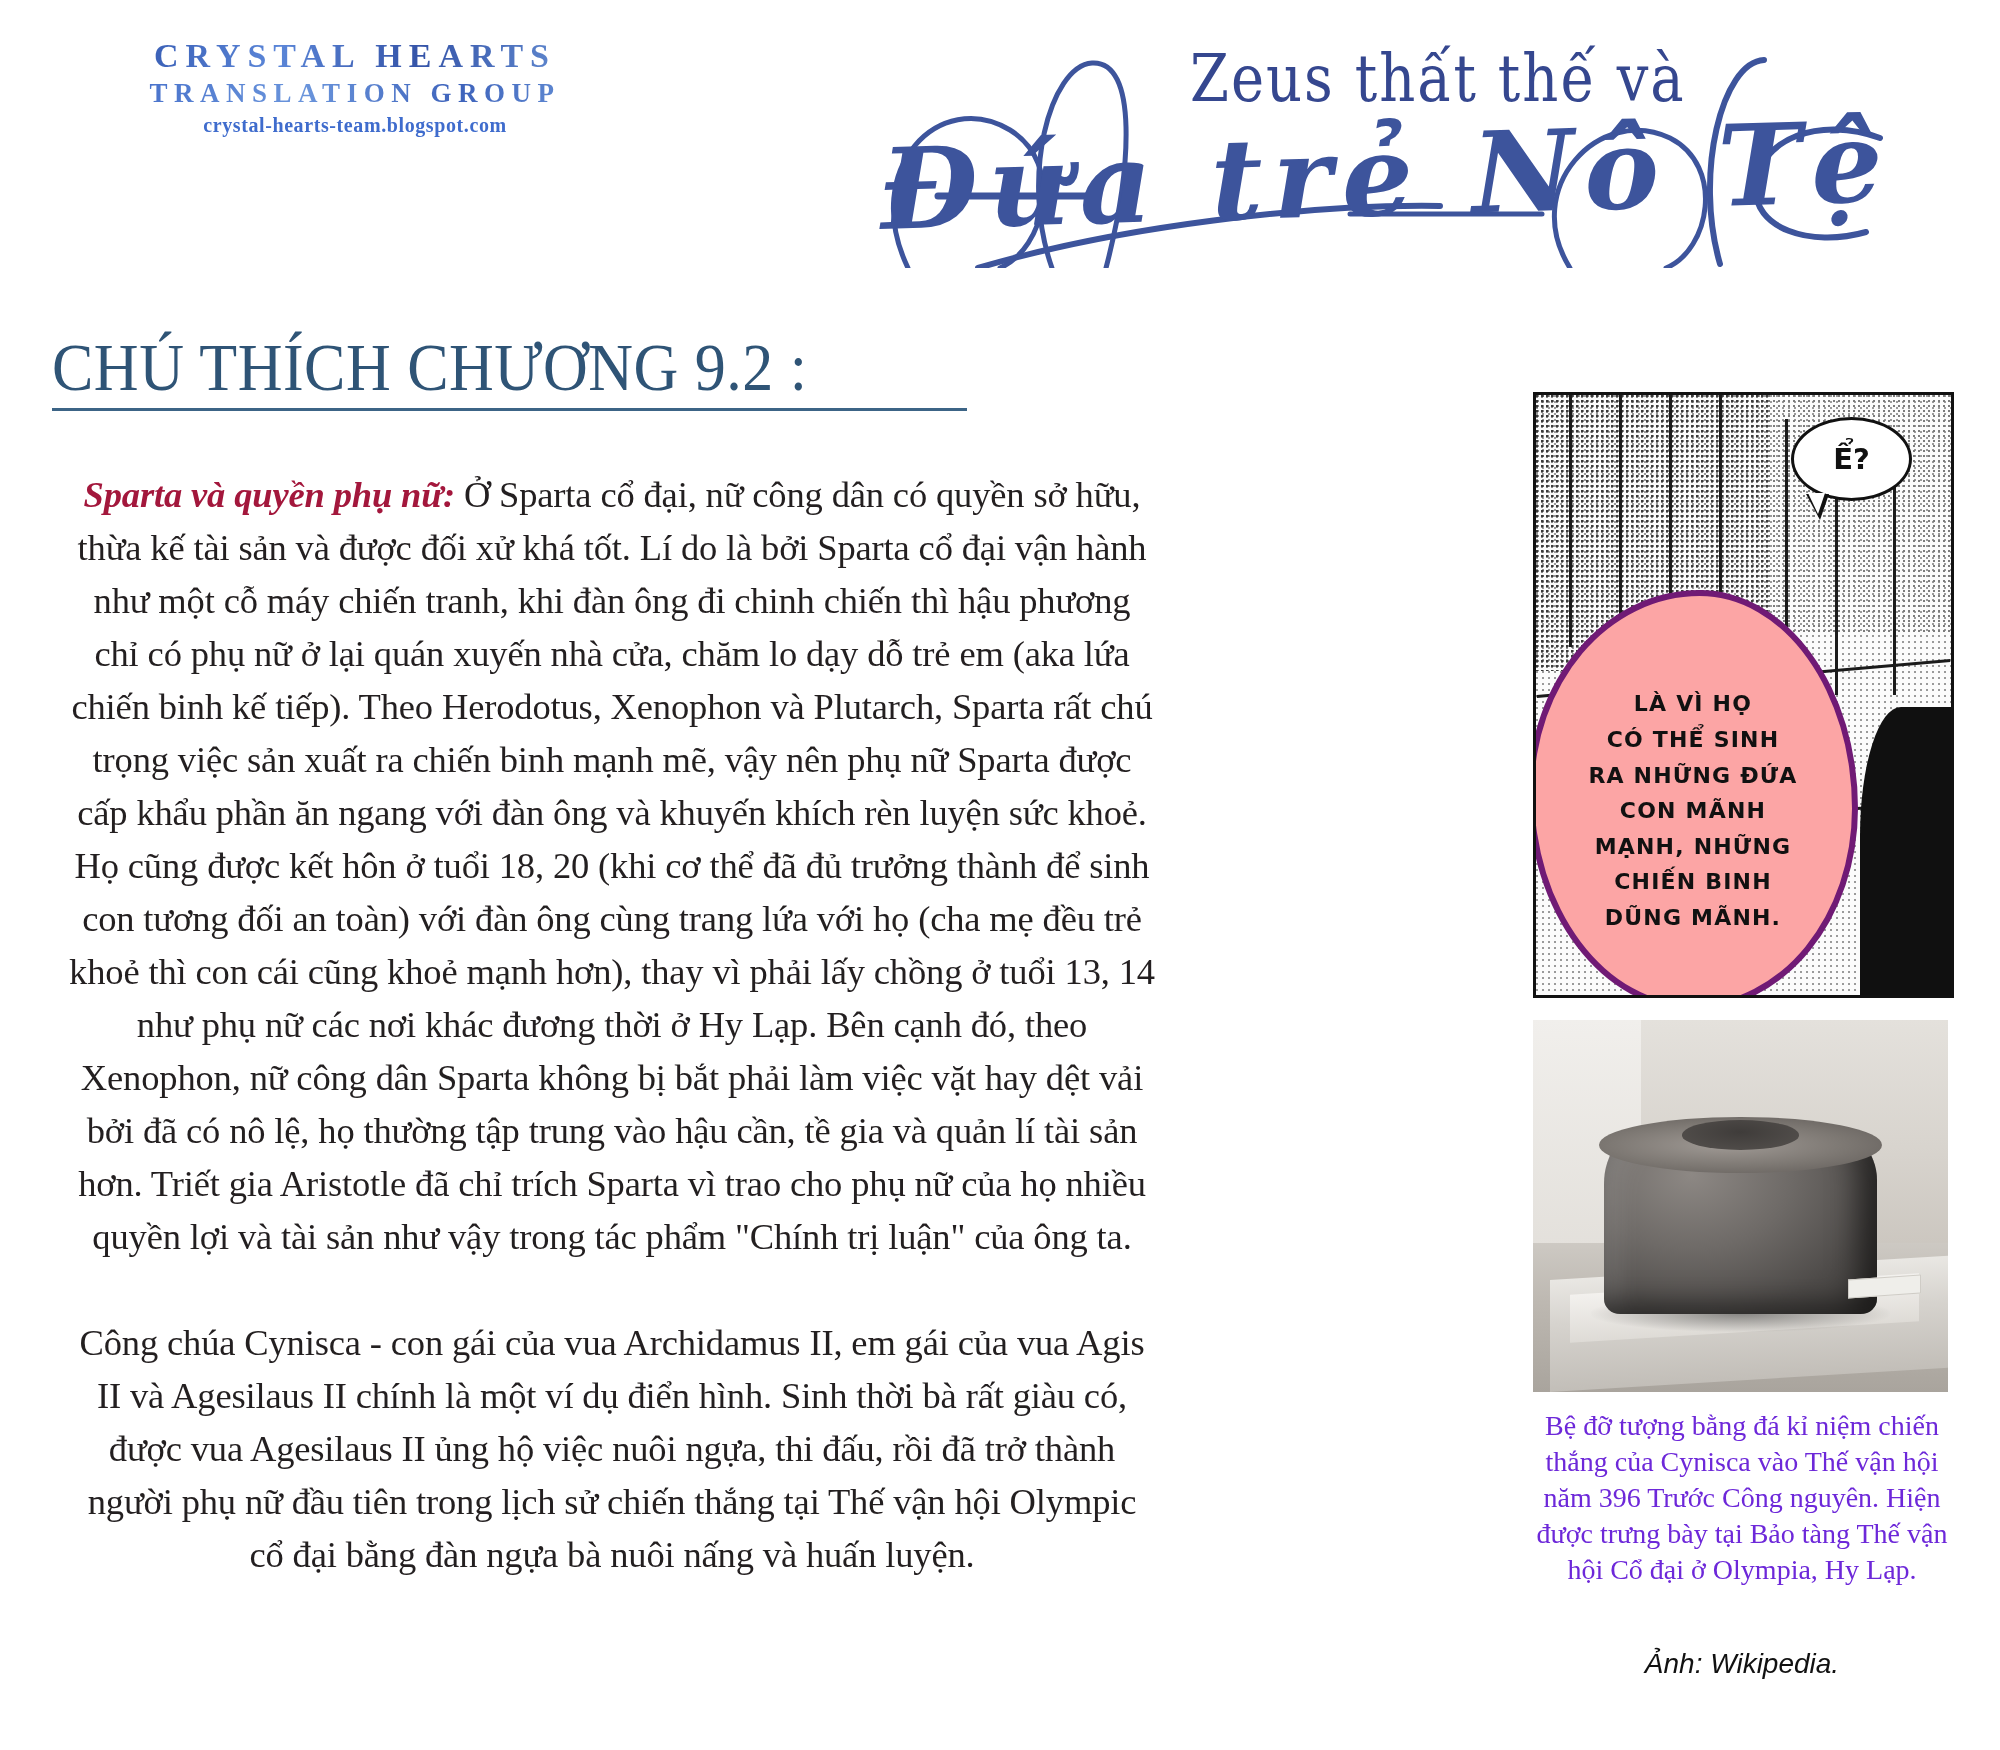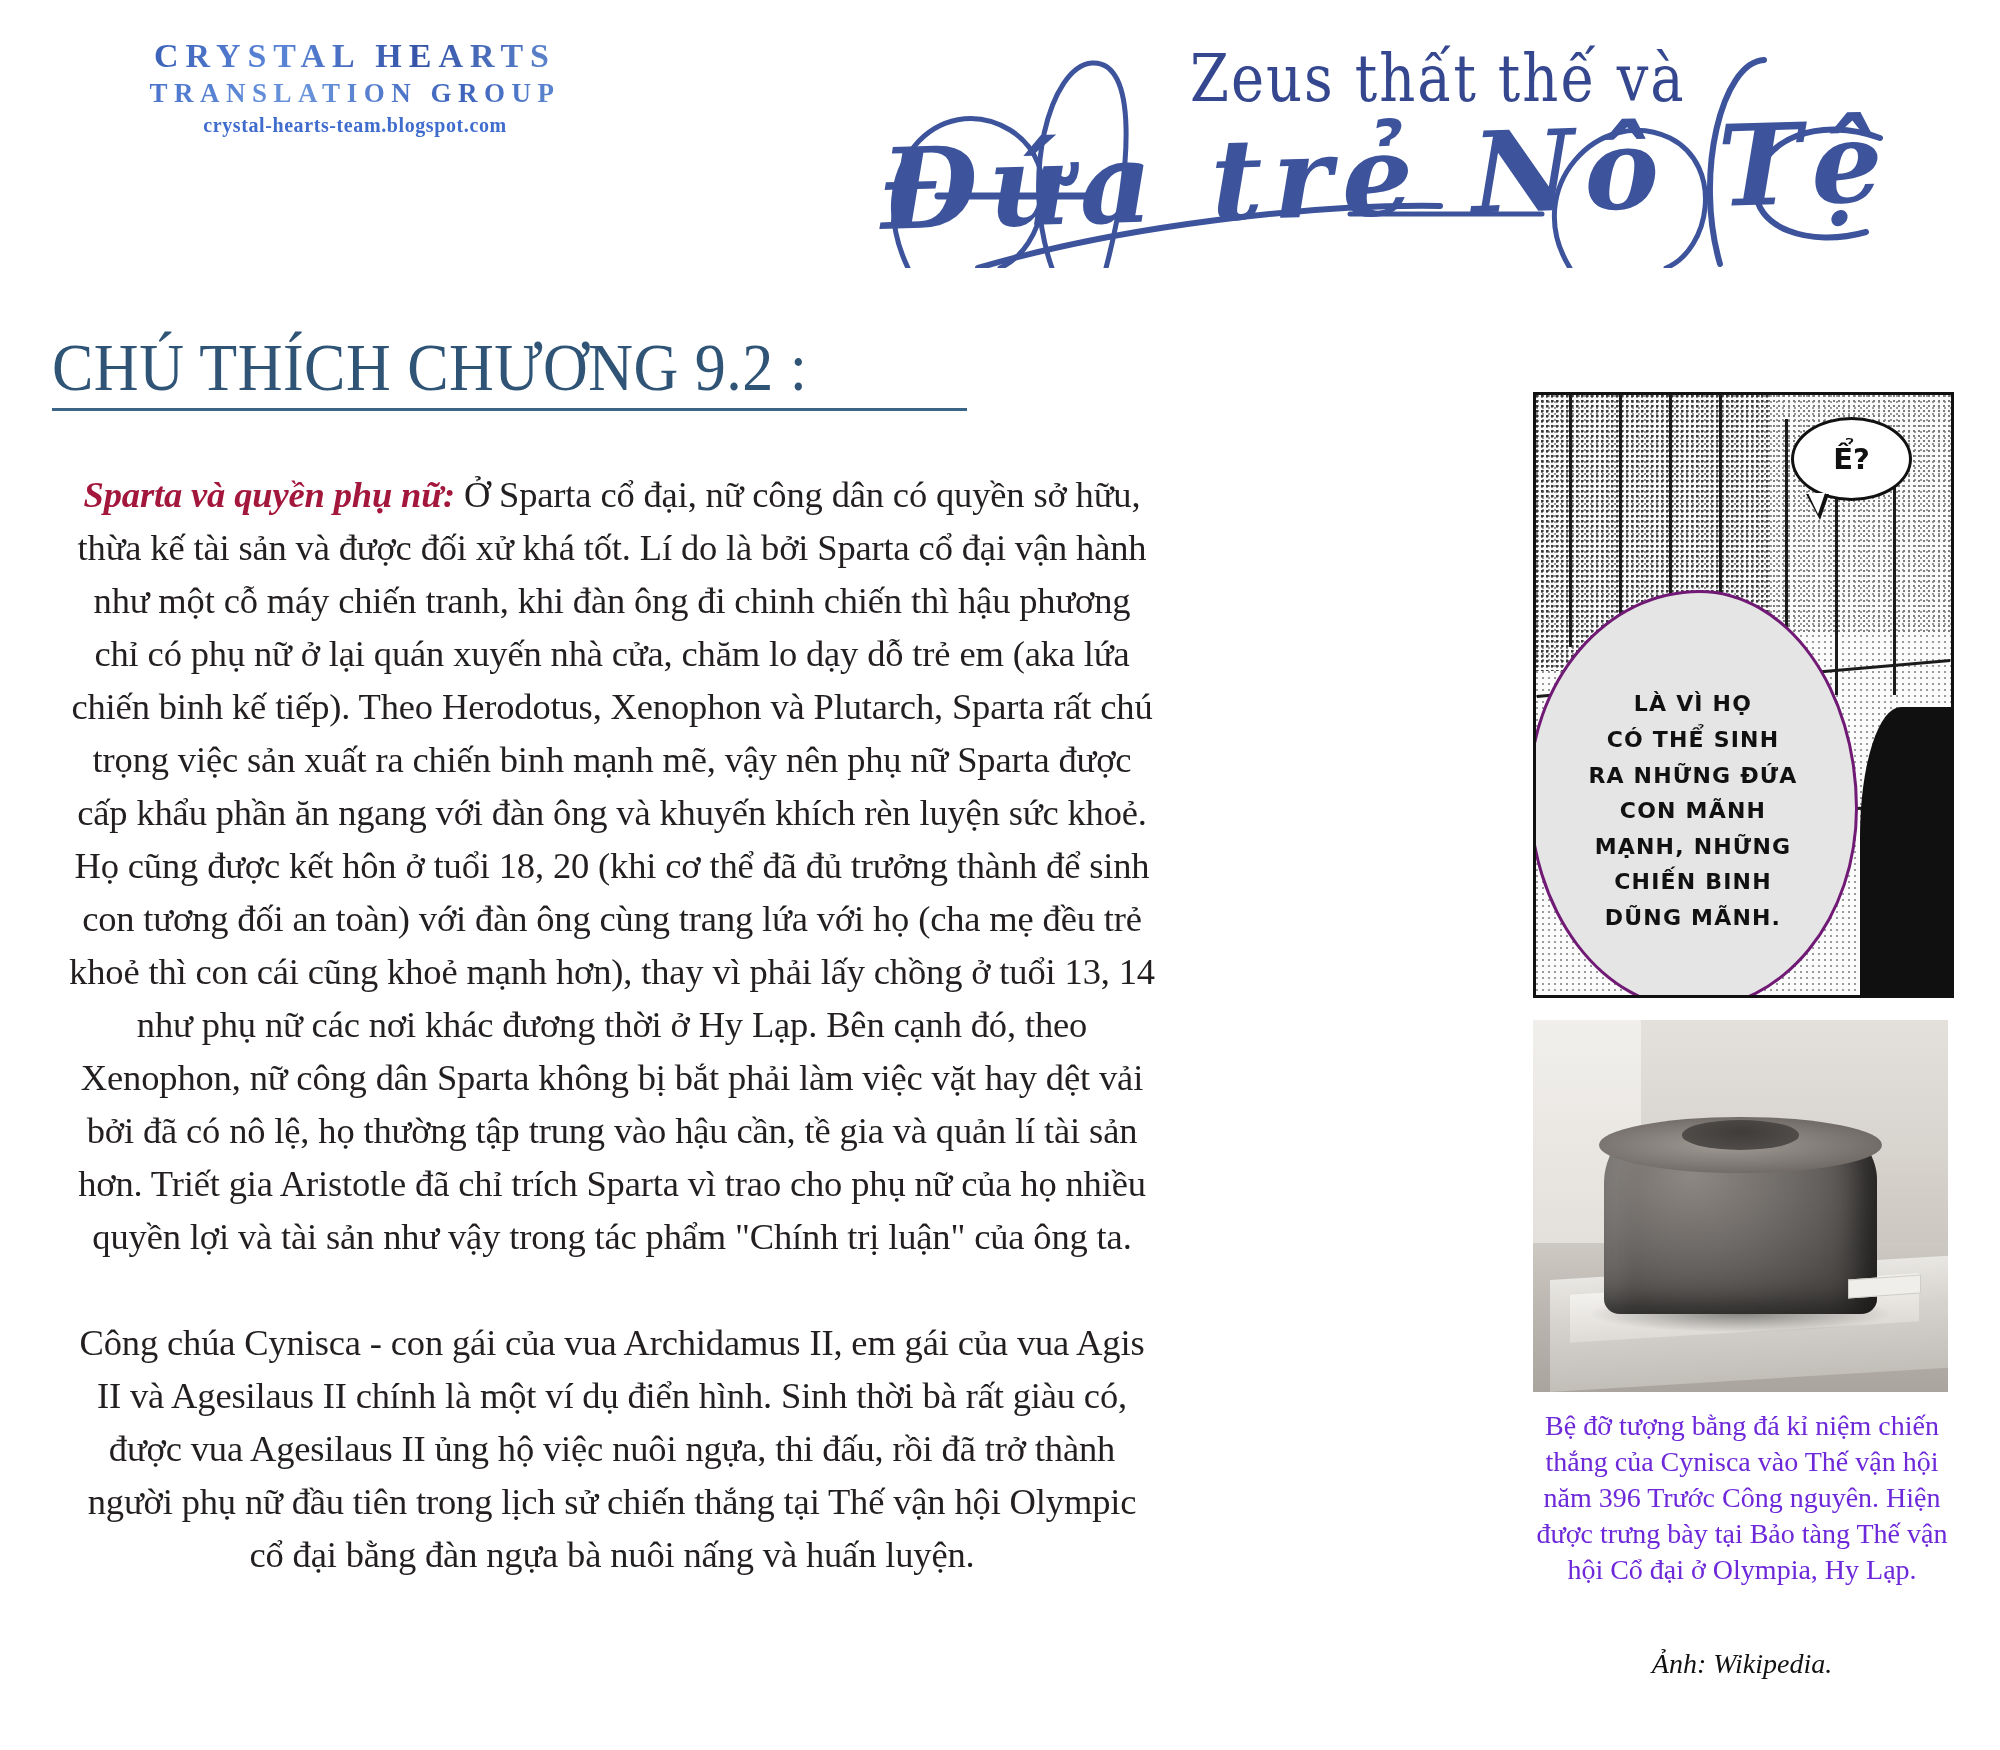--- a/index.html
+++ b/index.html
@@ -227,22 +227,22 @@
     border-right: 7px solid transparent;
     border-top: 21px solid #fff;
     z-index: 2;
   }
   #bubble-big {
     position: absolute;
     left: -8px;
     top: 195px;
     width: 330px;
     height: 420px;
-    background: #e5e5e5;
-    border: 3px solid #701a75;
+    background: #fca5a5;
+    border: 6px solid #701a75;
     border-radius: 52% 48% 50% 50% / 48% 52% 48% 52%;
     display: flex;
     flex-direction: column;
     align-items: center;
     justify-content: center;
     padding-top: 22px;
     box-sizing: border-box;
   }
   #bubble-big .bline {
     font-family: "DejaVu Sans", sans-serif;
@@ -348,21 +348,21 @@
     font-size: 28px;
     line-height: 36px;
     color: #6d28d9;
   }
   #photo-credit {
     position: absolute;
     left: 1523px;
     top: 1648px;
     width: 438px;
     text-align: center;
-    font-family: Liberation Serif, serif;
+    font-family: Liberation Sans, sans-serif;
     font-style: italic;
     font-size: 28px;
     color: #111;
   }
 </style>
 </head>
 <body>
 
 <div id="logo">
   <div class="l1">CRYSTAL HEARTS</div>

